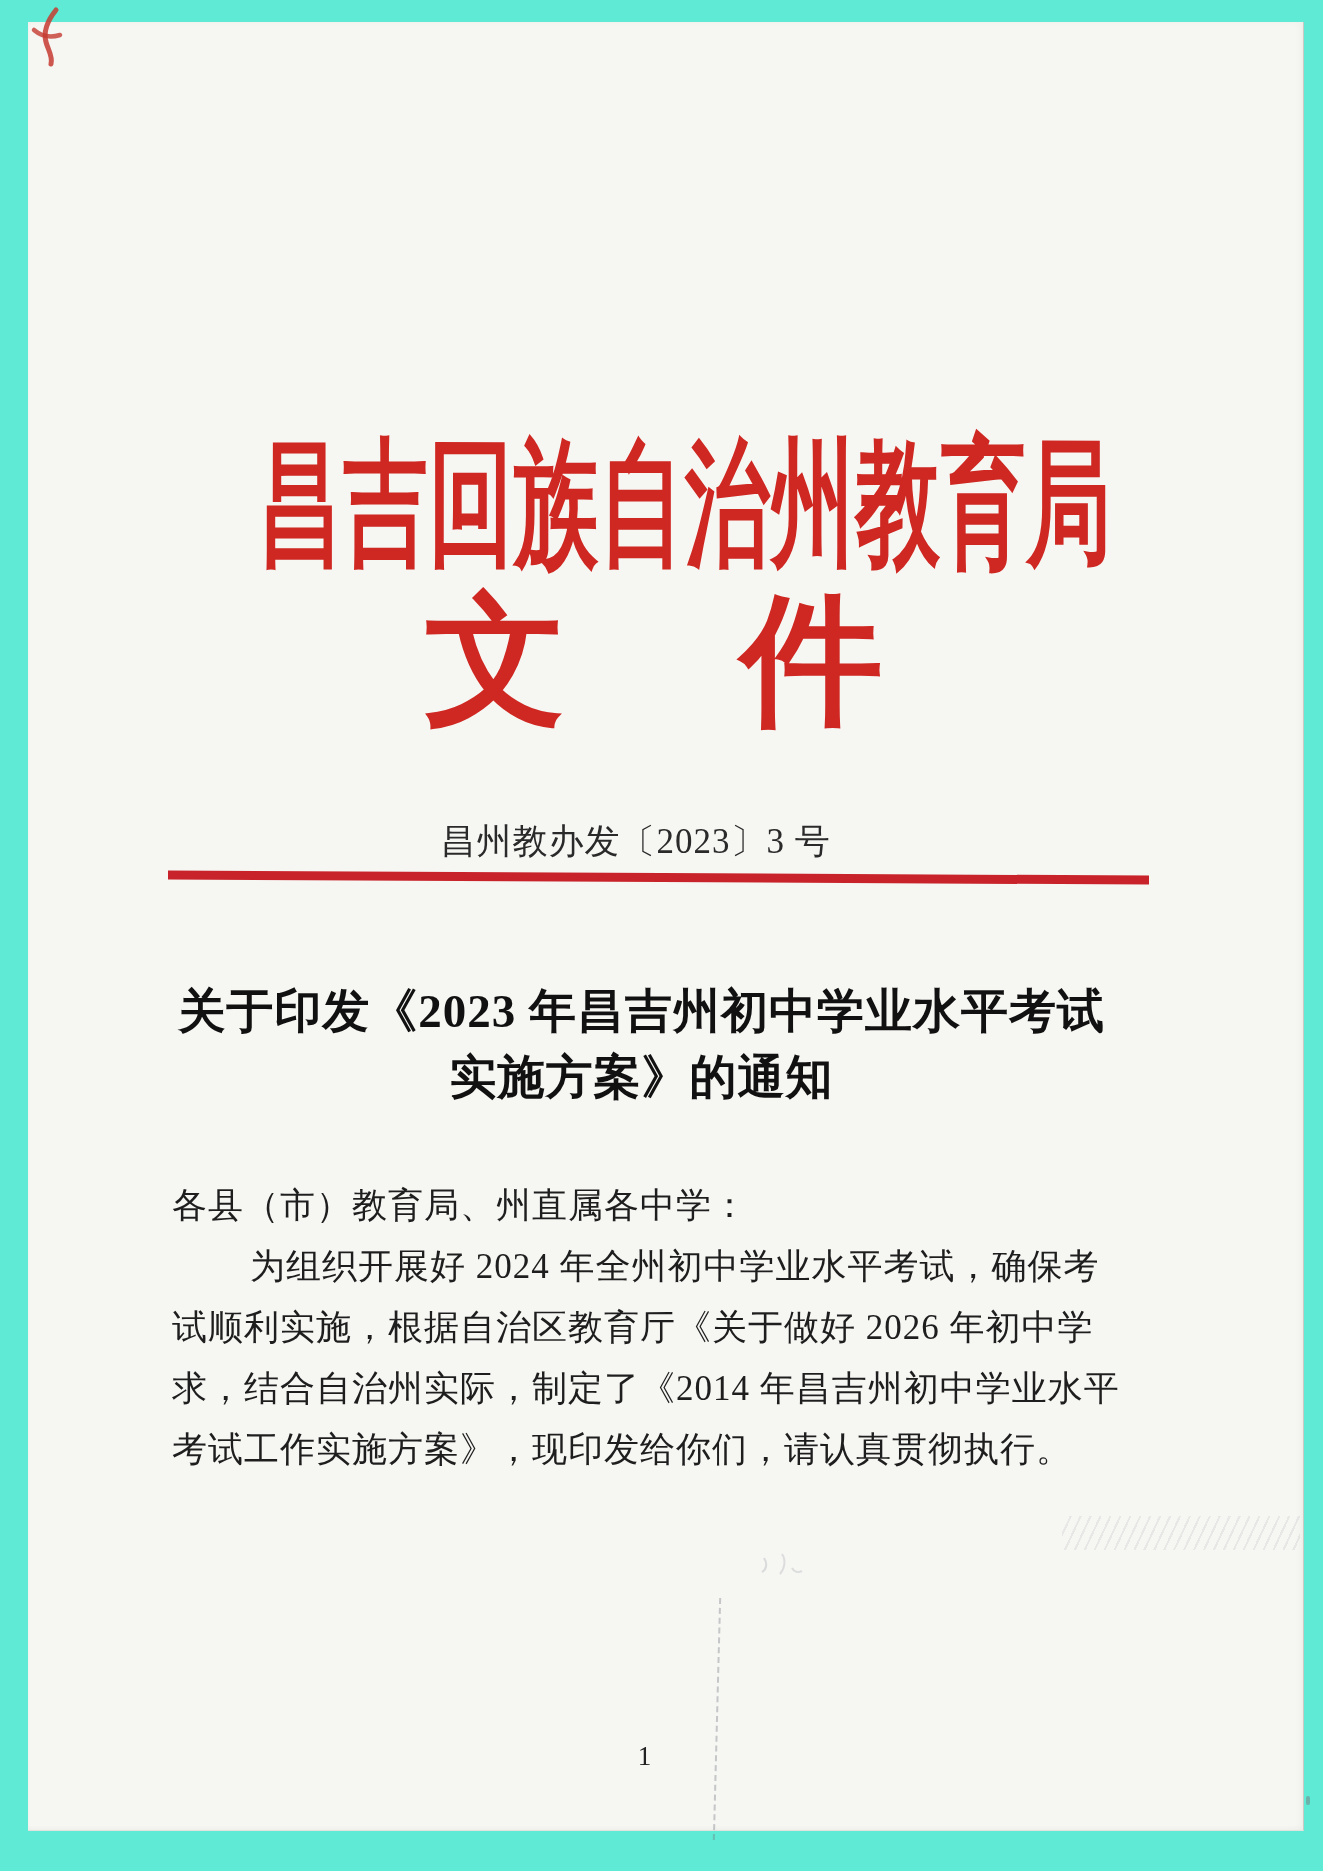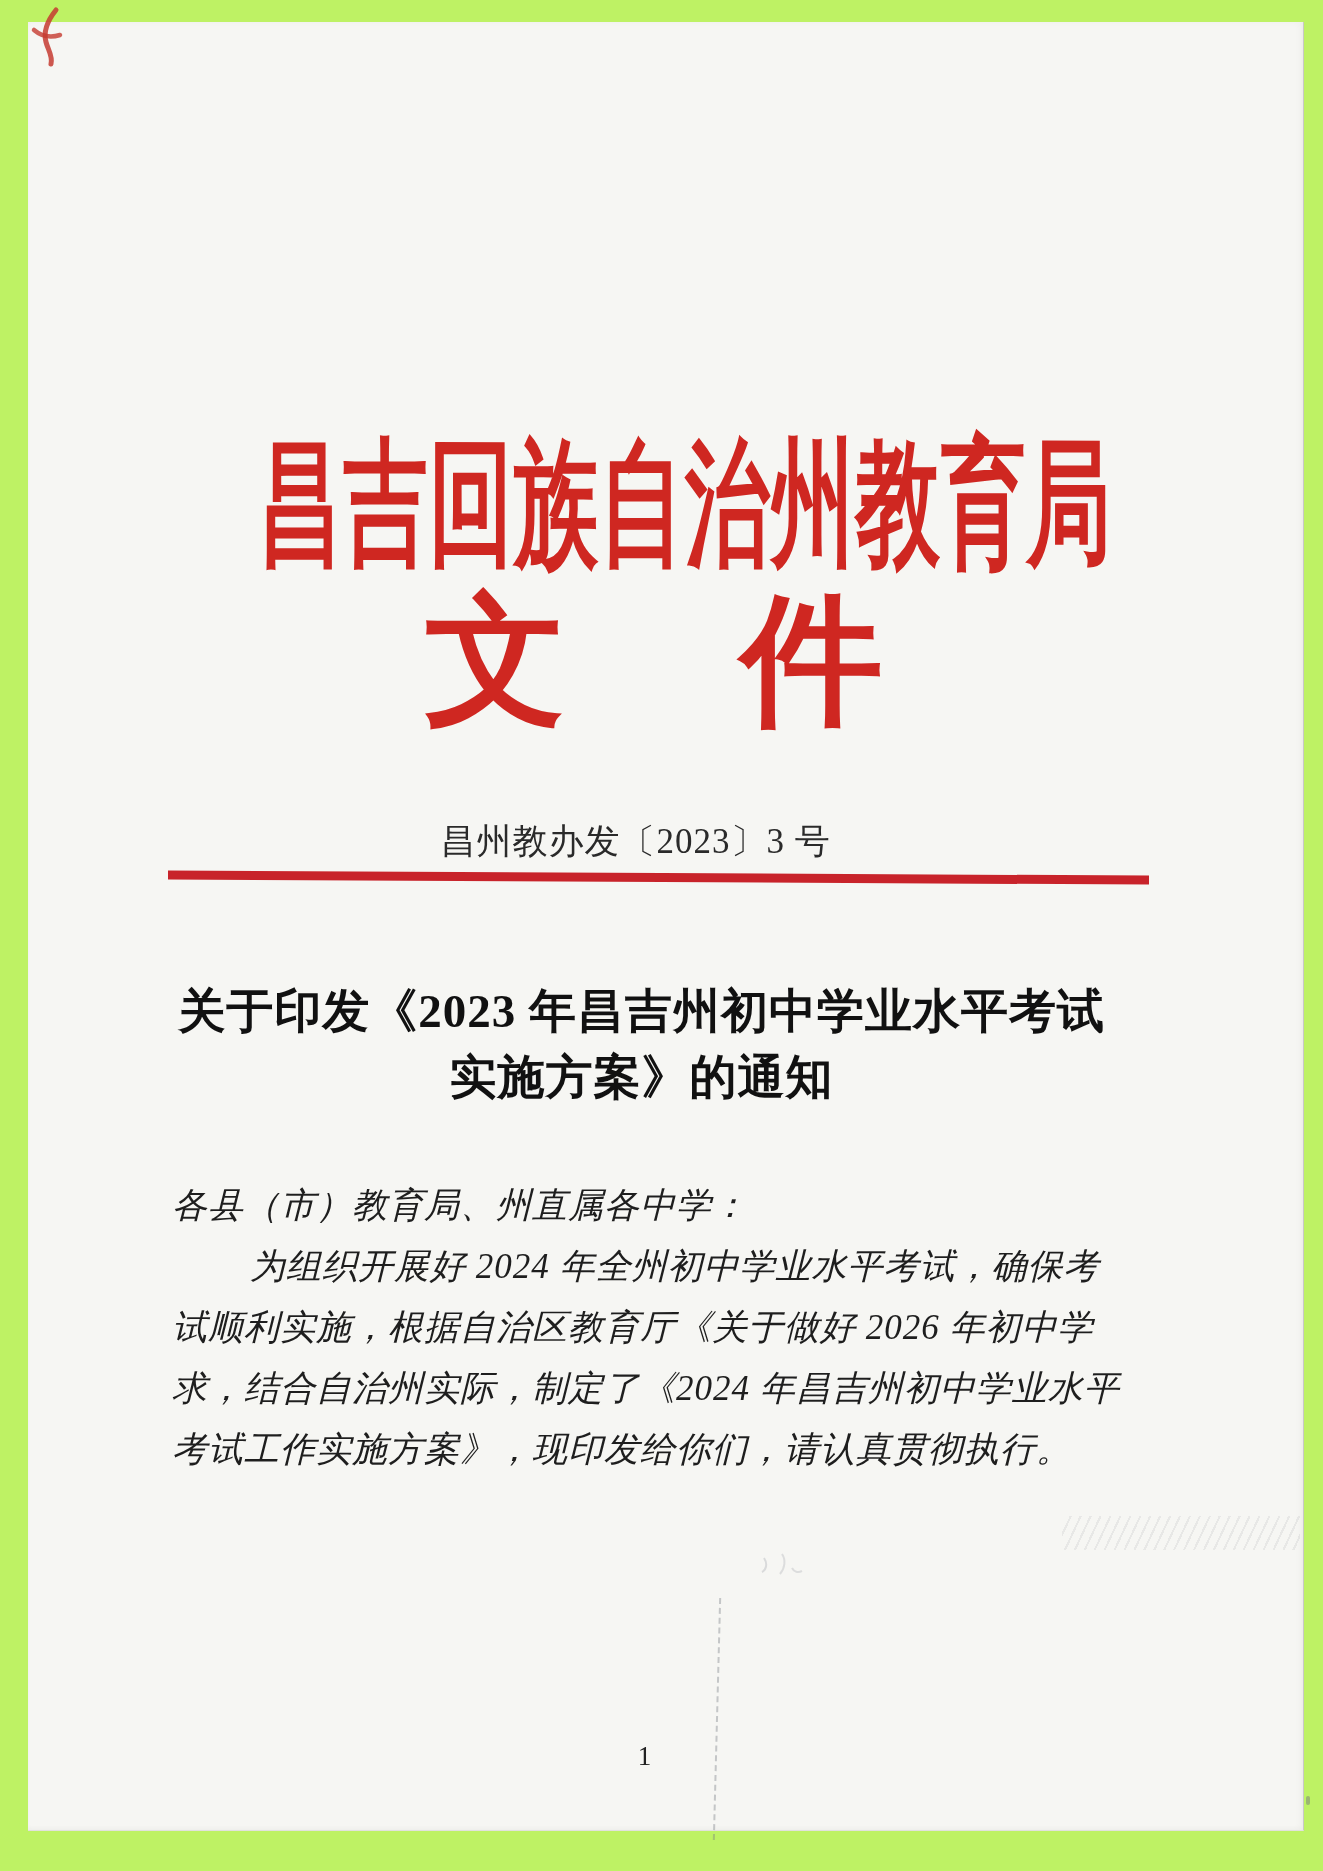--- a/index.html
+++ b/index.html
@@ -1,18 +1,18 @@
 <!DOCTYPE html>
 <html><head>
 <meta charset="utf-8">
 <style>
   html,body { margin:0; padding:0; background:#ffffff; }
   .page {
     position:relative; width:1323px; height:1871px; overflow:hidden;
-    background:#bef264;
+    background:#5eead4;
     font-family:"Liberation Serif","DejaVu Serif",serif;
   }
   .paper {
     position:absolute; left:28px; top:22px; width:1275px; height:1808px;
     background:#f6f6f3;
     border-right:1px solid #c9c9c5;
     border-bottom:1px solid #e2e2de;
     box-shadow:inset -3px 0 6px rgba(0,0,0,0.03), inset 0 -2px 4px rgba(0,0,0,0.02);
   }
   
@@ -44,21 +44,21 @@
     position:absolute; left:0; top:978px; width:1323px;
     transform:translateX(-20px);
     text-align:center; color:#111;
     font-size:47px; line-height:66px; font-weight:bold;
     letter-spacing:1px; white-space:nowrap;
   }
   
   .doc-body {
     position:absolute; left:172px; top:1175px; width:960px;
     color:#1e1e1e; font-size:35px; line-height:61px;
-    letter-spacing:1px; white-space:nowrap;font-style:italic;
+    letter-spacing:1px; white-space:nowrap;
   }
   .doc-body .indent { text-indent:78px; }
   
   .page-number {
     position:absolute; left:0; top:1741px; width:1323px;
     text-align:center; transform:translateX(-17px);
     font-size:27px; line-height:30px; color:#222;
   }
   
   .pen-mark { position:absolute; left:20px; top:4px; }
@@ -105,21 +105,21 @@
 
   <div class="doc-title">
     <div>关于印发《2023 年昌吉州初中学业水平考试</div>
     <div>实施方案》的通知</div>
   </div>
 
   <div class="doc-body">
     <div>各县（市）教育局、州直属各中学：</div>
     <div class="indent">为组织开展好 2024 年全州初中学业水平考试，确保考</div>
     <div>试顺利实施，根据自治区教育厅《关于做好 2026 年初中学</div>
-    <div>求，结合自治州实际，制定了《2024 年昌吉州初中学业水平</div>
+    <div>求，结合自治州实际，制定了《2014 年昌吉州初中学业水平</div>
     <div>考试工作实施方案》，现印发给你们，请认真贯彻执行。</div>
   </div>
 
   <svg class="smudge-a" width="60" height="34" viewBox="0 0 60 34">
     <path d="M6,10 C10,16 8,22 4,24" fill="none" stroke="#8d919c" stroke-width="2" opacity="0.5"></path>
     <path d="M24,6 C28,12 27,20 22,26 M34,20 c2,4 6,5 10,3" fill="none" stroke="#8d919c" stroke-width="2" opacity="0.45"></path>
   </svg>
   <div class="smudge-b"></div>
   <div class="streak"></div>
   <div class="speck"></div>

